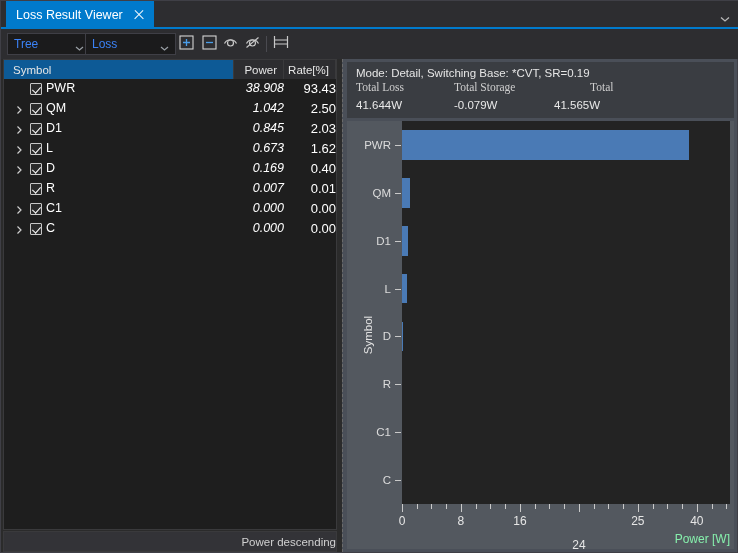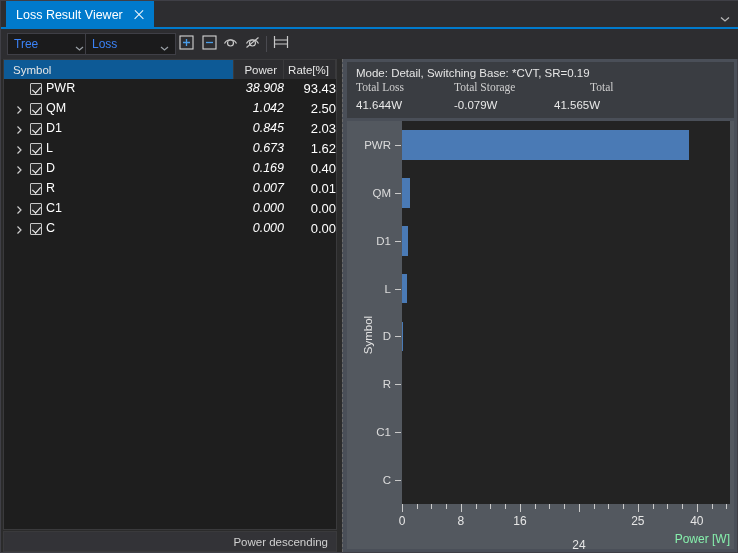--- a/index.html
+++ b/index.html
@@ -179,21 +179,20 @@
     font-size: 13px;
   }
 
   
   .statusbar {
     position: absolute; left: 2px; top: 530px;
     width: 334px; height: 21px;
     background: #333337;
     border: 1px solid #3a3a3c;
     display: flex; align-items: center; justify-content: flex-end;
-    padding-right: 8px;
     color: #d0d0d0;
     font-size: 11.5px;
   }
 
   
   .right-panel {
     position: absolute; left: 341px; top: 58px;
     width: 395px; height: 493px;
     background: #4a4f58;
     border-left: 1px dashed #6a6a6a;

